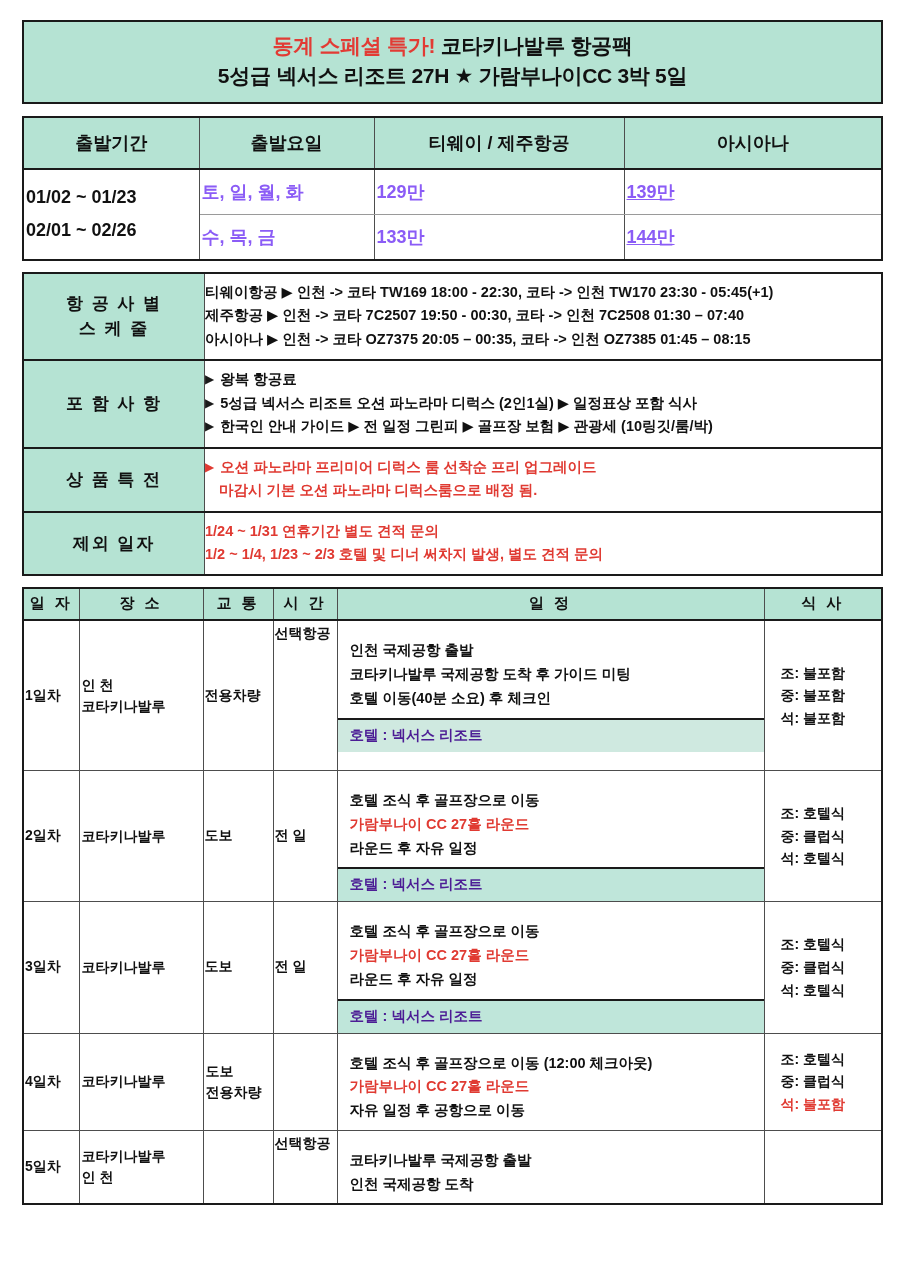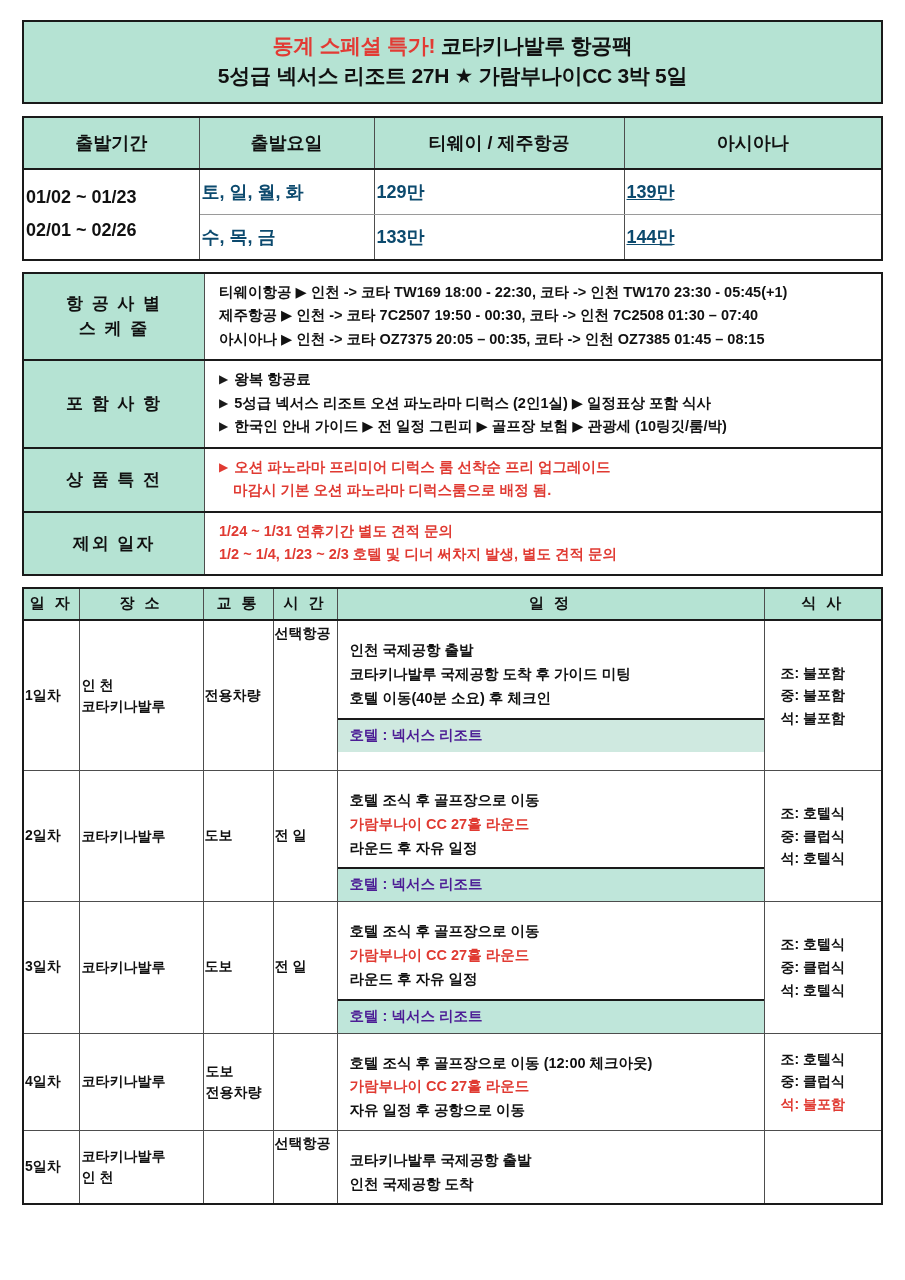--- a/index.html
+++ b/index.html
@@ -70,21 +70,21 @@
     font-weight: bold;
   }
   .price-table td:last-child { border-right: none; text-decoration: underline; }
   .price-table tr:last-child td { border-bottom: none; }
   .period-cell {
     font-size: 15.5px;
     font-weight: bold;
     color: #111;
     border-bottom: none !important;
   }
-  .price-red { color: #0c4a6e; }
+  .price-red { color: #8b5cf6; }
 
   
   .info-table {
     margin-top: 11px;
     border: 2px solid #1a1a1a;
   }
   .info-table > tbody > tr > td {
     border-bottom: 2px solid #1a1a1a;
   }
   .info-table > tbody > tr:last-child > td {
@@ -96,21 +96,21 @@
     text-align: center;
     font-size: 17px;
     font-weight: bold;
     letter-spacing: 2px;
     border-right: 1px solid #4d4d4d;
     padding: 6px 2px;
     line-height: 1.5;
     margin-left: 36px;
   }
   .info-body {
-    padding: 7px 10px 8px 14px;
+    padding: 7px 10px 8px 0;
     font-size: 14.5px;
     line-height: 1.62;
     font-weight: bold;
   }
   .info-body .row { white-space: nowrap; }
   .bullet {
     font-size: 12px;
     vertical-align: 1px;
     padding-right: 2px;
   }

